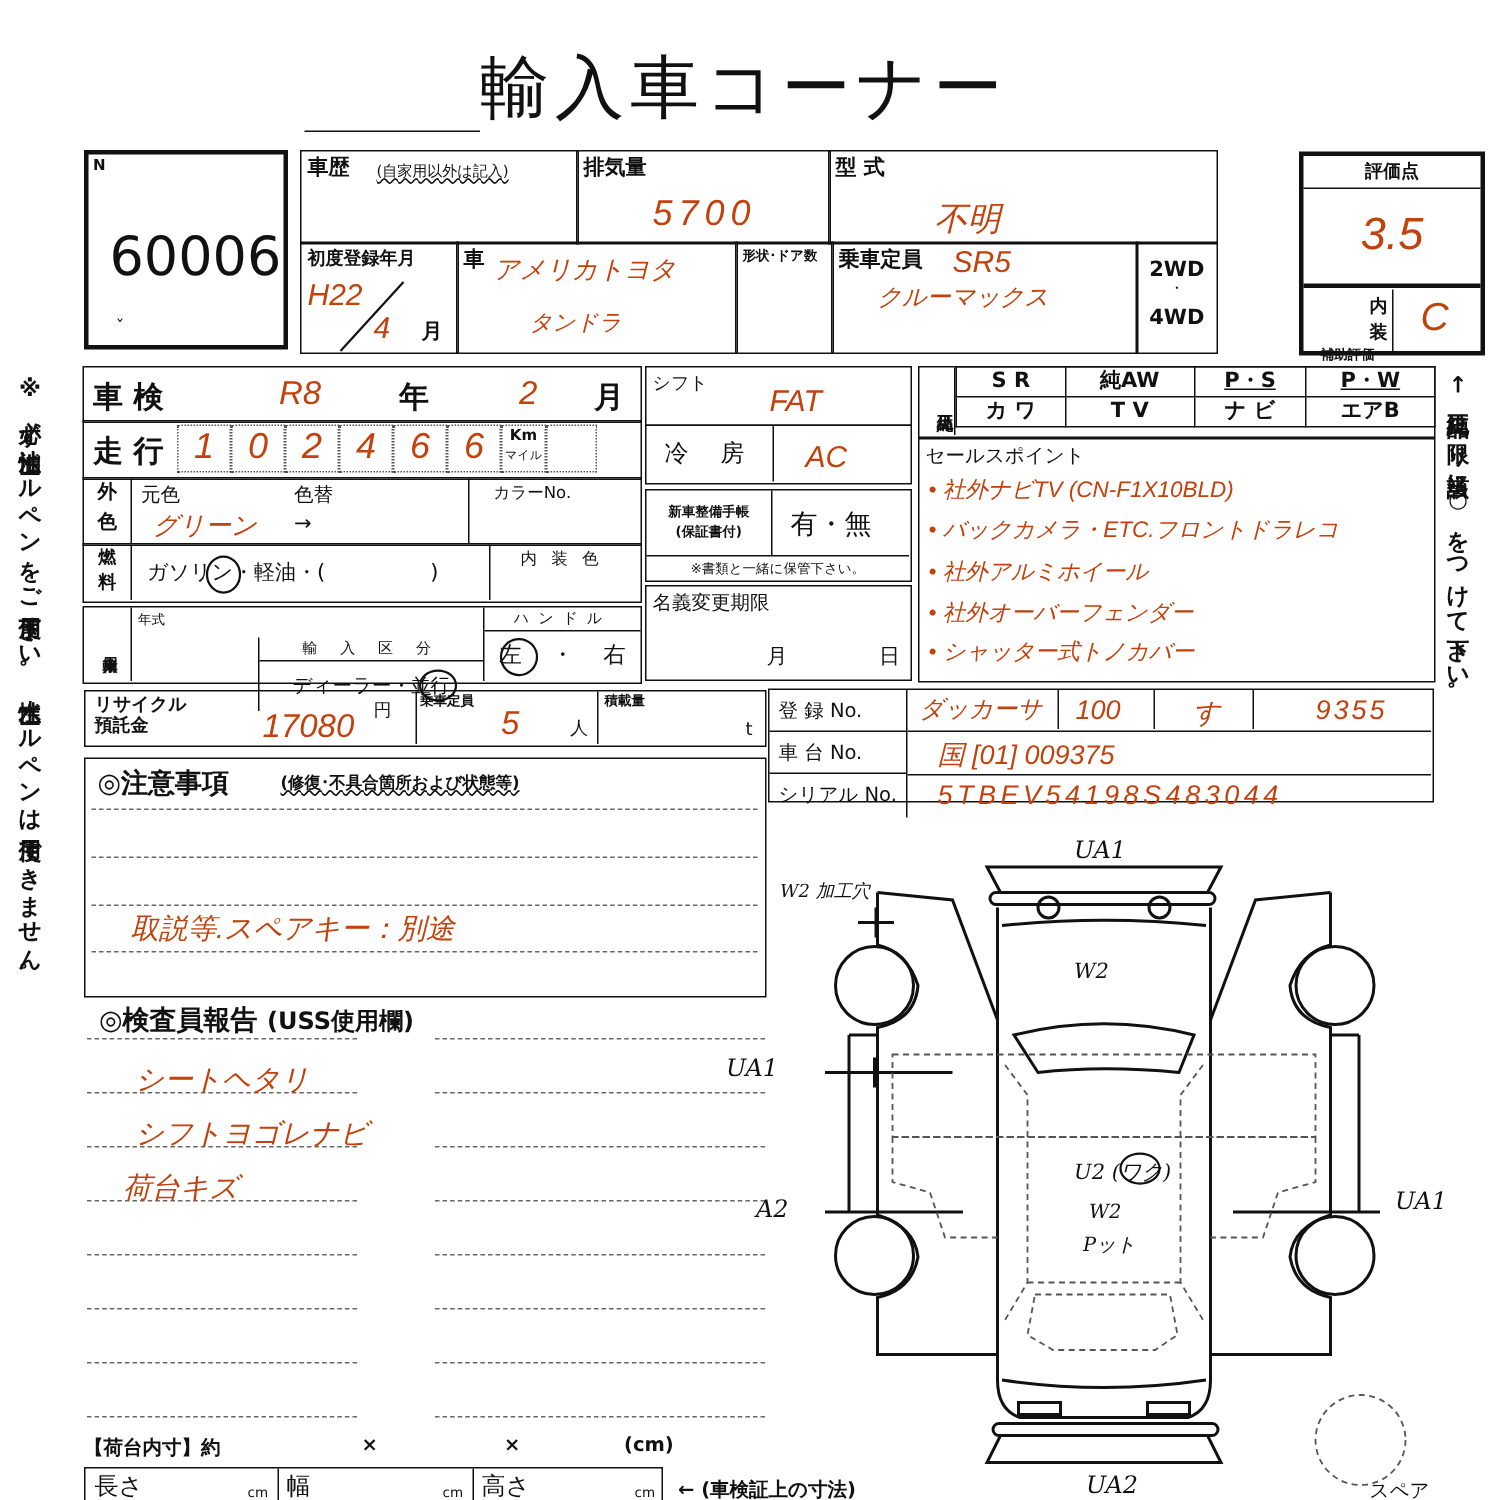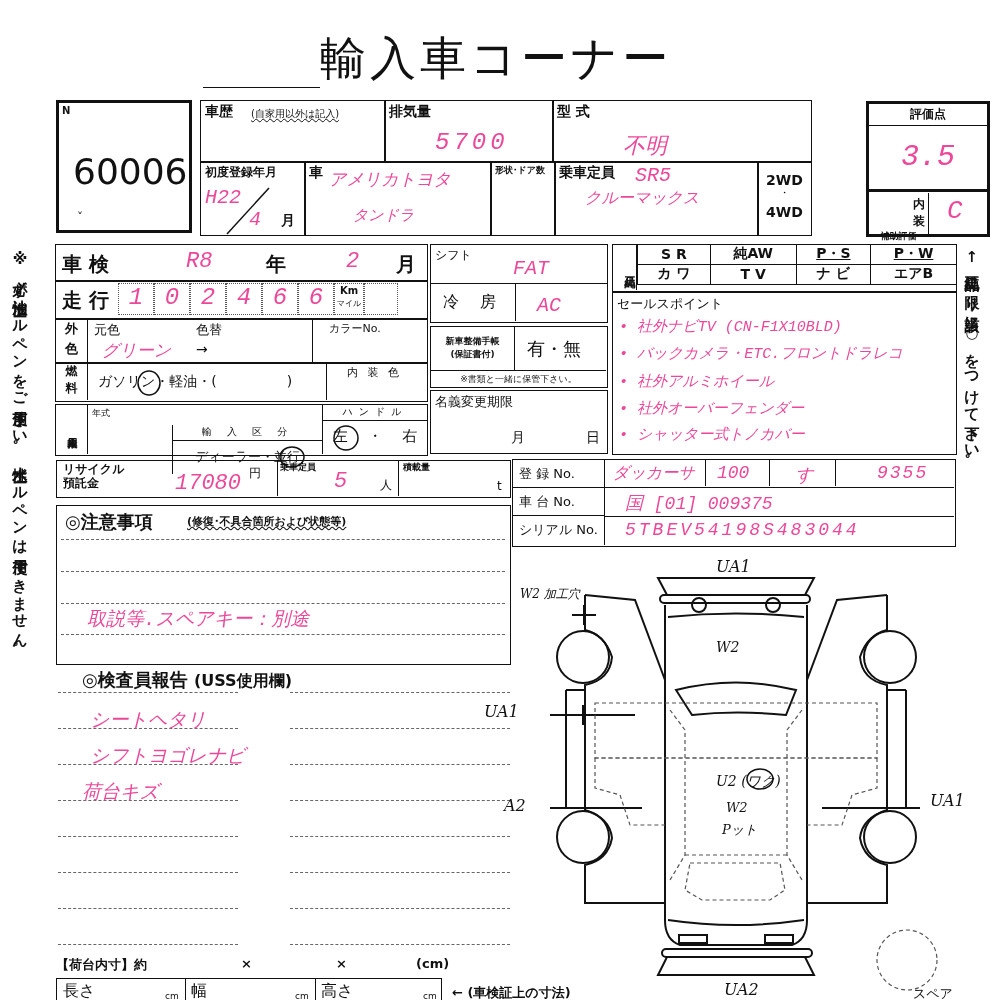--- a/index.html
+++ b/index.html
@@ -1,19 +1,19 @@
 <!DOCTYPE html>
 <html><head>
 <meta charset="utf-8">
 <style>
   * { box-sizing: border-box; margin: 0; padding: 0; }
   html, body { width: 1000px; height: 1000px; background: #fff; overflow: hidden; }
   body { position: relative; font-family: "DejaVu Sans", sans-serif; color: #111; }
   .abs { position: absolute; }
-  .hand { font-family: Liberation Mono, monospace; font-style: italic; color: #ec4899; }
+  .hand { font-family: Liberation Sans, sans-serif; font-style: italic; color: #c2410c; }
   .thick { border: 3px solid #111; }
   .lbl { font-size: 14px; font-weight: bold; }
   .sm { font-size: 10px; }
   .dash { border-bottom: 1.5px dashed #666; }
 
   
   #title { left: 320px; top: 28px; font-size: 46px; letter-spacing: 4px; }
   #title-line { left: 203px; top: 87px; width: 117px; border-top: 1.5px solid #111; }
 
   
@@ -239,21 +239,21 @@
   <span class="abs" style="left:192px;top:4px;font-size:12px;">円</span>
   <div class="abs" style="left:220px;top:0;width:122px;height:35px;border-left:1.5px solid #111;border-right:1.5px solid #111;">
     <span class="abs" style="left:2px;top:0;font-size:9px;font-weight:bold;">乗車定員</span>
     <span class="abs hand" style="left:56px;top:8px;font-size:22px;">5</span>
     <span class="abs" style="left:102px;top:16px;font-size:12px;">人</span>
   </div>
   <span class="abs" style="left:346px;top:0;font-size:9px;font-weight:bold;">積載量</span>
   <span class="abs" style="left:440px;top:18px;font-size:12px;">t</span>
 </div>
 
-<div class="cell" style="left:512px;top:459px;width:444px;height:88px;">
+<div class="cell" style="left:512px;top:459px;width:444px;height:76px;">
   <div class="abs" style="left:0;top:0;width:92px;height:85px;border-right:1.5px solid #111;font-size:13px;">
     <div style="height:28px;border-bottom:1.5px solid #111;padding:5px 0 0 6px;">登 録 No.</div>
     <div style="height:28px;border-bottom:1.5px solid #111;padding:5px 0 0 6px;">車 台 No.</div>
     <div style="padding:5px 0 0 6px;">シリアル No.</div>
   </div>
   <div class="abs" style="left:92px;top:0;width:349px;height:28px;border-bottom:1.5px solid #111;">
     <span class="abs hand" style="left:8px;top:3px;font-size:16px;">ダッカーサ</span>
     <div class="abs" style="left:100px;top:0;height:26px;border-left:1.5px solid #111;"></div>
     <span class="abs hand" style="left:112px;top:3px;font-size:18px;">100</span>
     <div class="abs" style="left:164px;top:0;height:26px;border-left:1.5px solid #111;"></div>
@@ -269,21 +269,21 @@
 <div class="cell" style="left:56px;top:505px;width:455px;height:160px;">
   <span class="abs" style="left:8px;top:4px;font-size:18px;font-weight:bold;">◎注意事項</span>
   <span class="abs" style="left:130px;top:8px;font-size:11px;font-weight:bold;text-decoration:underline wavy;">(修復･不具合箇所および状態等)</span>
   <div class="abs dash" style="left:4px;top:33px;width:444px;"></div>
   <div class="abs dash" style="left:4px;top:65px;width:444px;"></div>
   <div class="abs dash" style="left:4px;top:97px;width:444px;"></div>
   <span class="abs hand" style="left:30px;top:100px;font-size:19px;">取説等.スペアキー：別途</span>
   <div class="abs dash" style="left:4px;top:128px;width:444px;"></div>
 </div>
 
-<div class="abs" style="left:66px;top:668px;font-size:18px;font-weight:bold;margin-left:16px;">
+<div class="abs" style="left:66px;top:668px;font-size:18px;font-weight:bold;">
   <span>◎検査員報告</span> <span style="font-size:16px;">(USS使用欄)</span>
 </div>
 <div class="abs" style="left:58px;top:692px;width:180px;">
   <div class="dash" style="height:1px;margin-bottom:35px;"></div>
   <div class="dash" style="height:1px;margin-bottom:35px;"></div>
   <div class="dash" style="height:1px;margin-bottom:35px;"></div>
   <div class="dash" style="height:1px;margin-bottom:35px;"></div>
   <div class="dash" style="height:1px;margin-bottom:35px;"></div>
   <div class="dash" style="height:1px;margin-bottom:35px;"></div>
   <div class="dash" style="height:1px;margin-bottom:35px;"></div>

